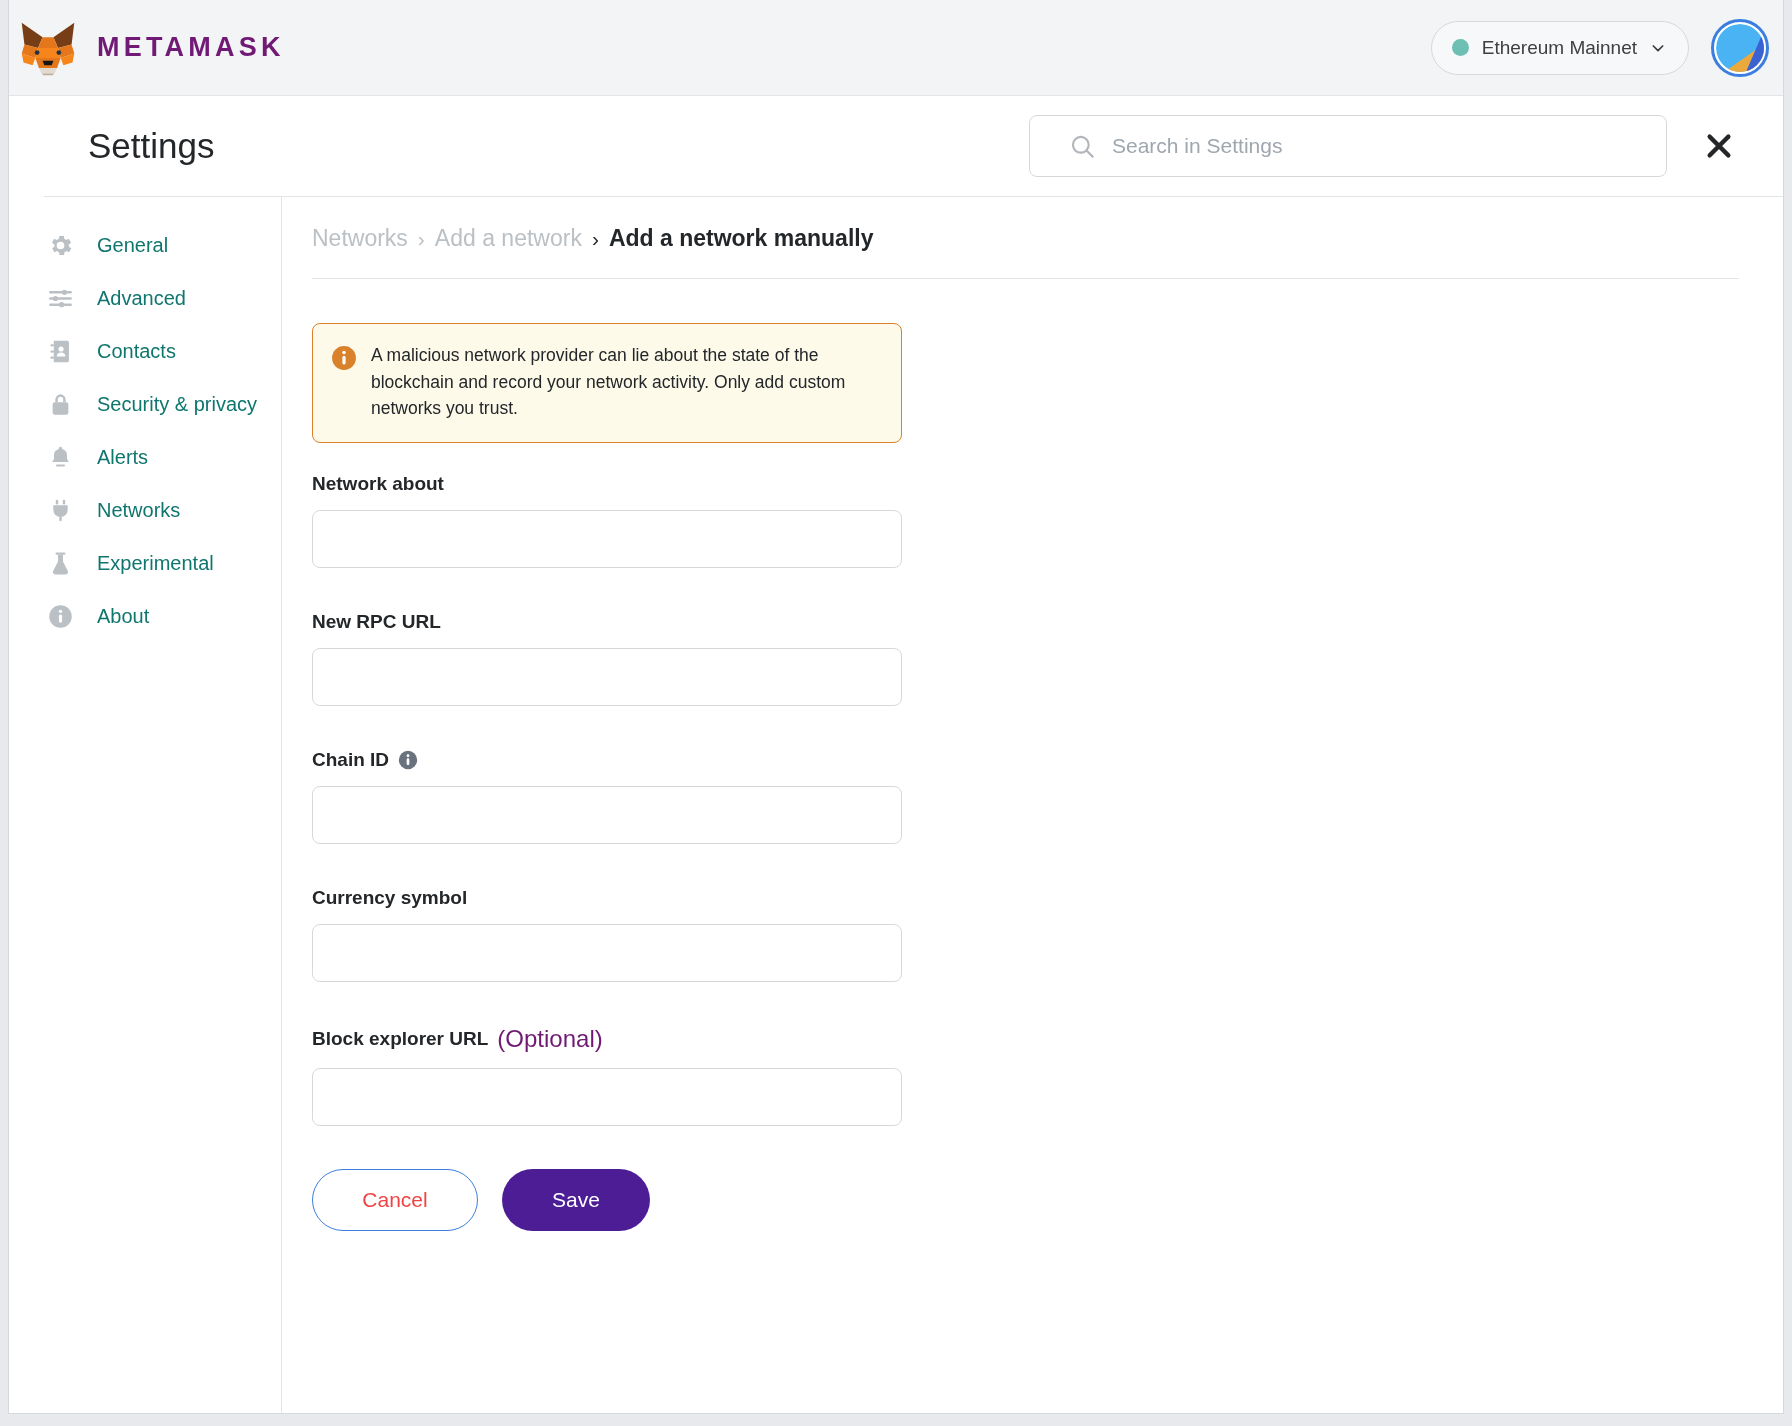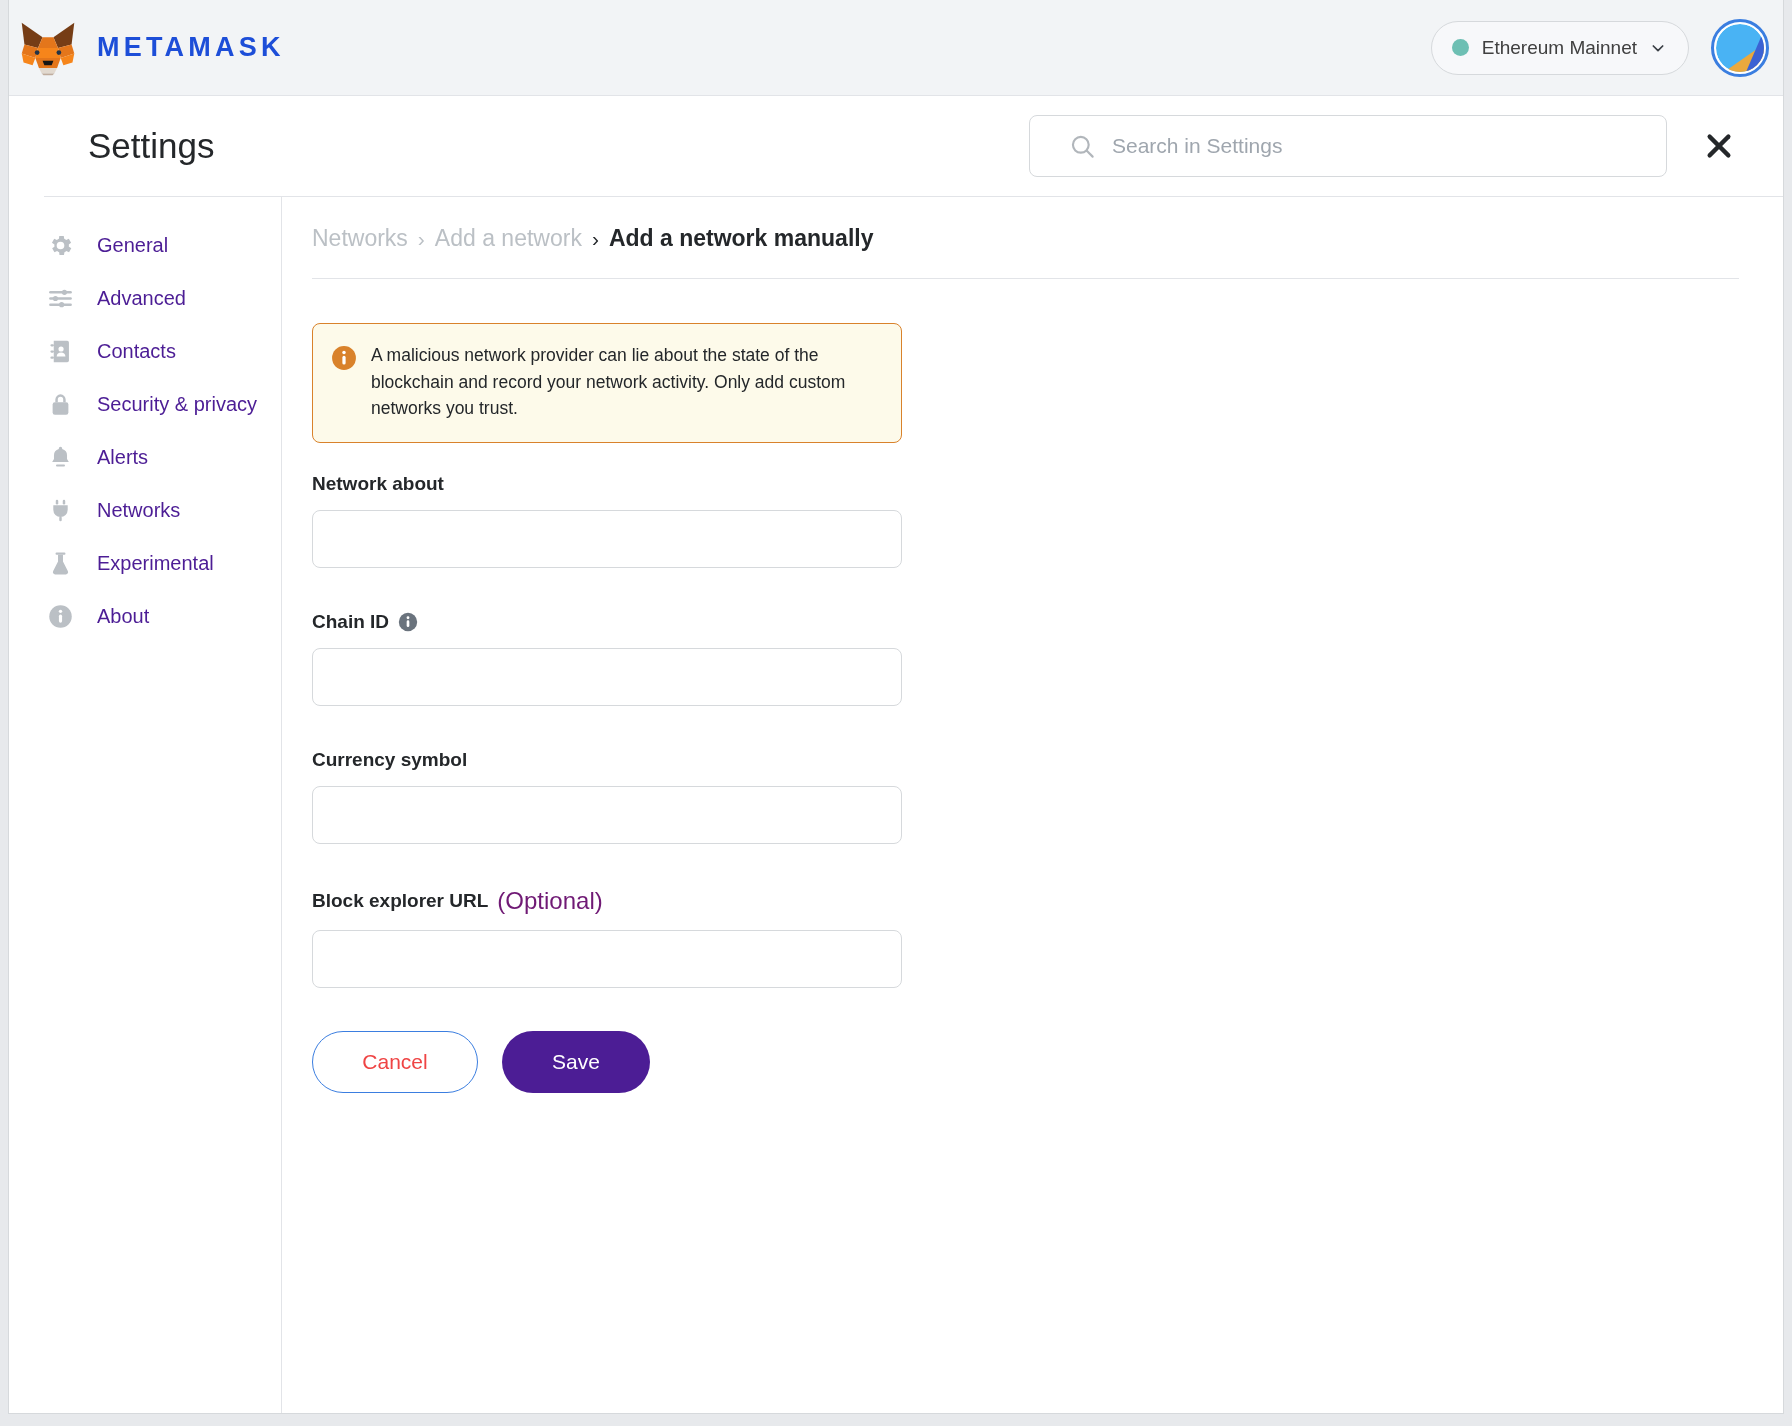--- a/index.html
+++ b/index.html
@@ -36,21 +36,21 @@
     align-items: center;
     padding: 0 14px 0 10px;
     position: relative;
   }
   .brand { display: flex; align-items: center; gap: 20px; }
   .fox-logo { width: 58px; height: 56px; display: block; }
   .brand-wordmark {
     font-size: 27px;
     letter-spacing: 4.2px;
     font-weight: 700;
-    color: #1d4ed8;
+    color: #701a75;
   }
   .topbar-right {
     margin-left: auto;
     display: flex;
     align-items: center;
     gap: 22px;
   }
   .network-pill {
     display: flex;
     align-items: center;
@@ -152,21 +152,21 @@
     cursor: pointer;
     min-height: 52px;
   }
   .side-ico {
     width: 30px; min-width: 30px;
     display: flex; align-items: center; justify-content: center;
     color: #bbc0c5;
   }
   .side-label {
     font-size: 20px;
-    color: #4c1d95;
+    color: #0f766e;
     line-height: 1.32;
   }
 
   .content {
     flex: 1;
     padding: 28px 44px 0 30px;
     overflow: hidden;
   }
   .breadcrumb {
     font-size: 23px;
@@ -435,20 +435,26 @@
           <div class="warn-text">A malicious network provider can lie about the state of the blockchain and record your network activity. Only add custom networks you trust.</div>
         </div>
 
         <div class="field">
           <div class="field-label">
             <span>Network about</span>
           </div>
           <input class="text-input" type="text" value="" placeholder="" style="">
         </div>
 
+        <div class="field">
+          <div class="field-label">
+            <span>New RPC URL</span>
+          </div>
+          <input class="text-input" type="text" value="" placeholder="" style="">
+        </div>
 
         <div class="field">
           <div class="field-label">
             <span>Chain ID</span>
             <span class="info-ico">
               <svg width="20" height="20" viewBox="0 0 24 24">
                 <circle cx="12" cy="12" r="11" fill="#6a737d"></circle>
                 <circle cx="12" cy="6.9" r="1.7" fill="#fff"></circle>
                 <rect x="10.4" y="10" width="3.2" height="8" rx="1.6" fill="#fff"></rect>
               </svg>

